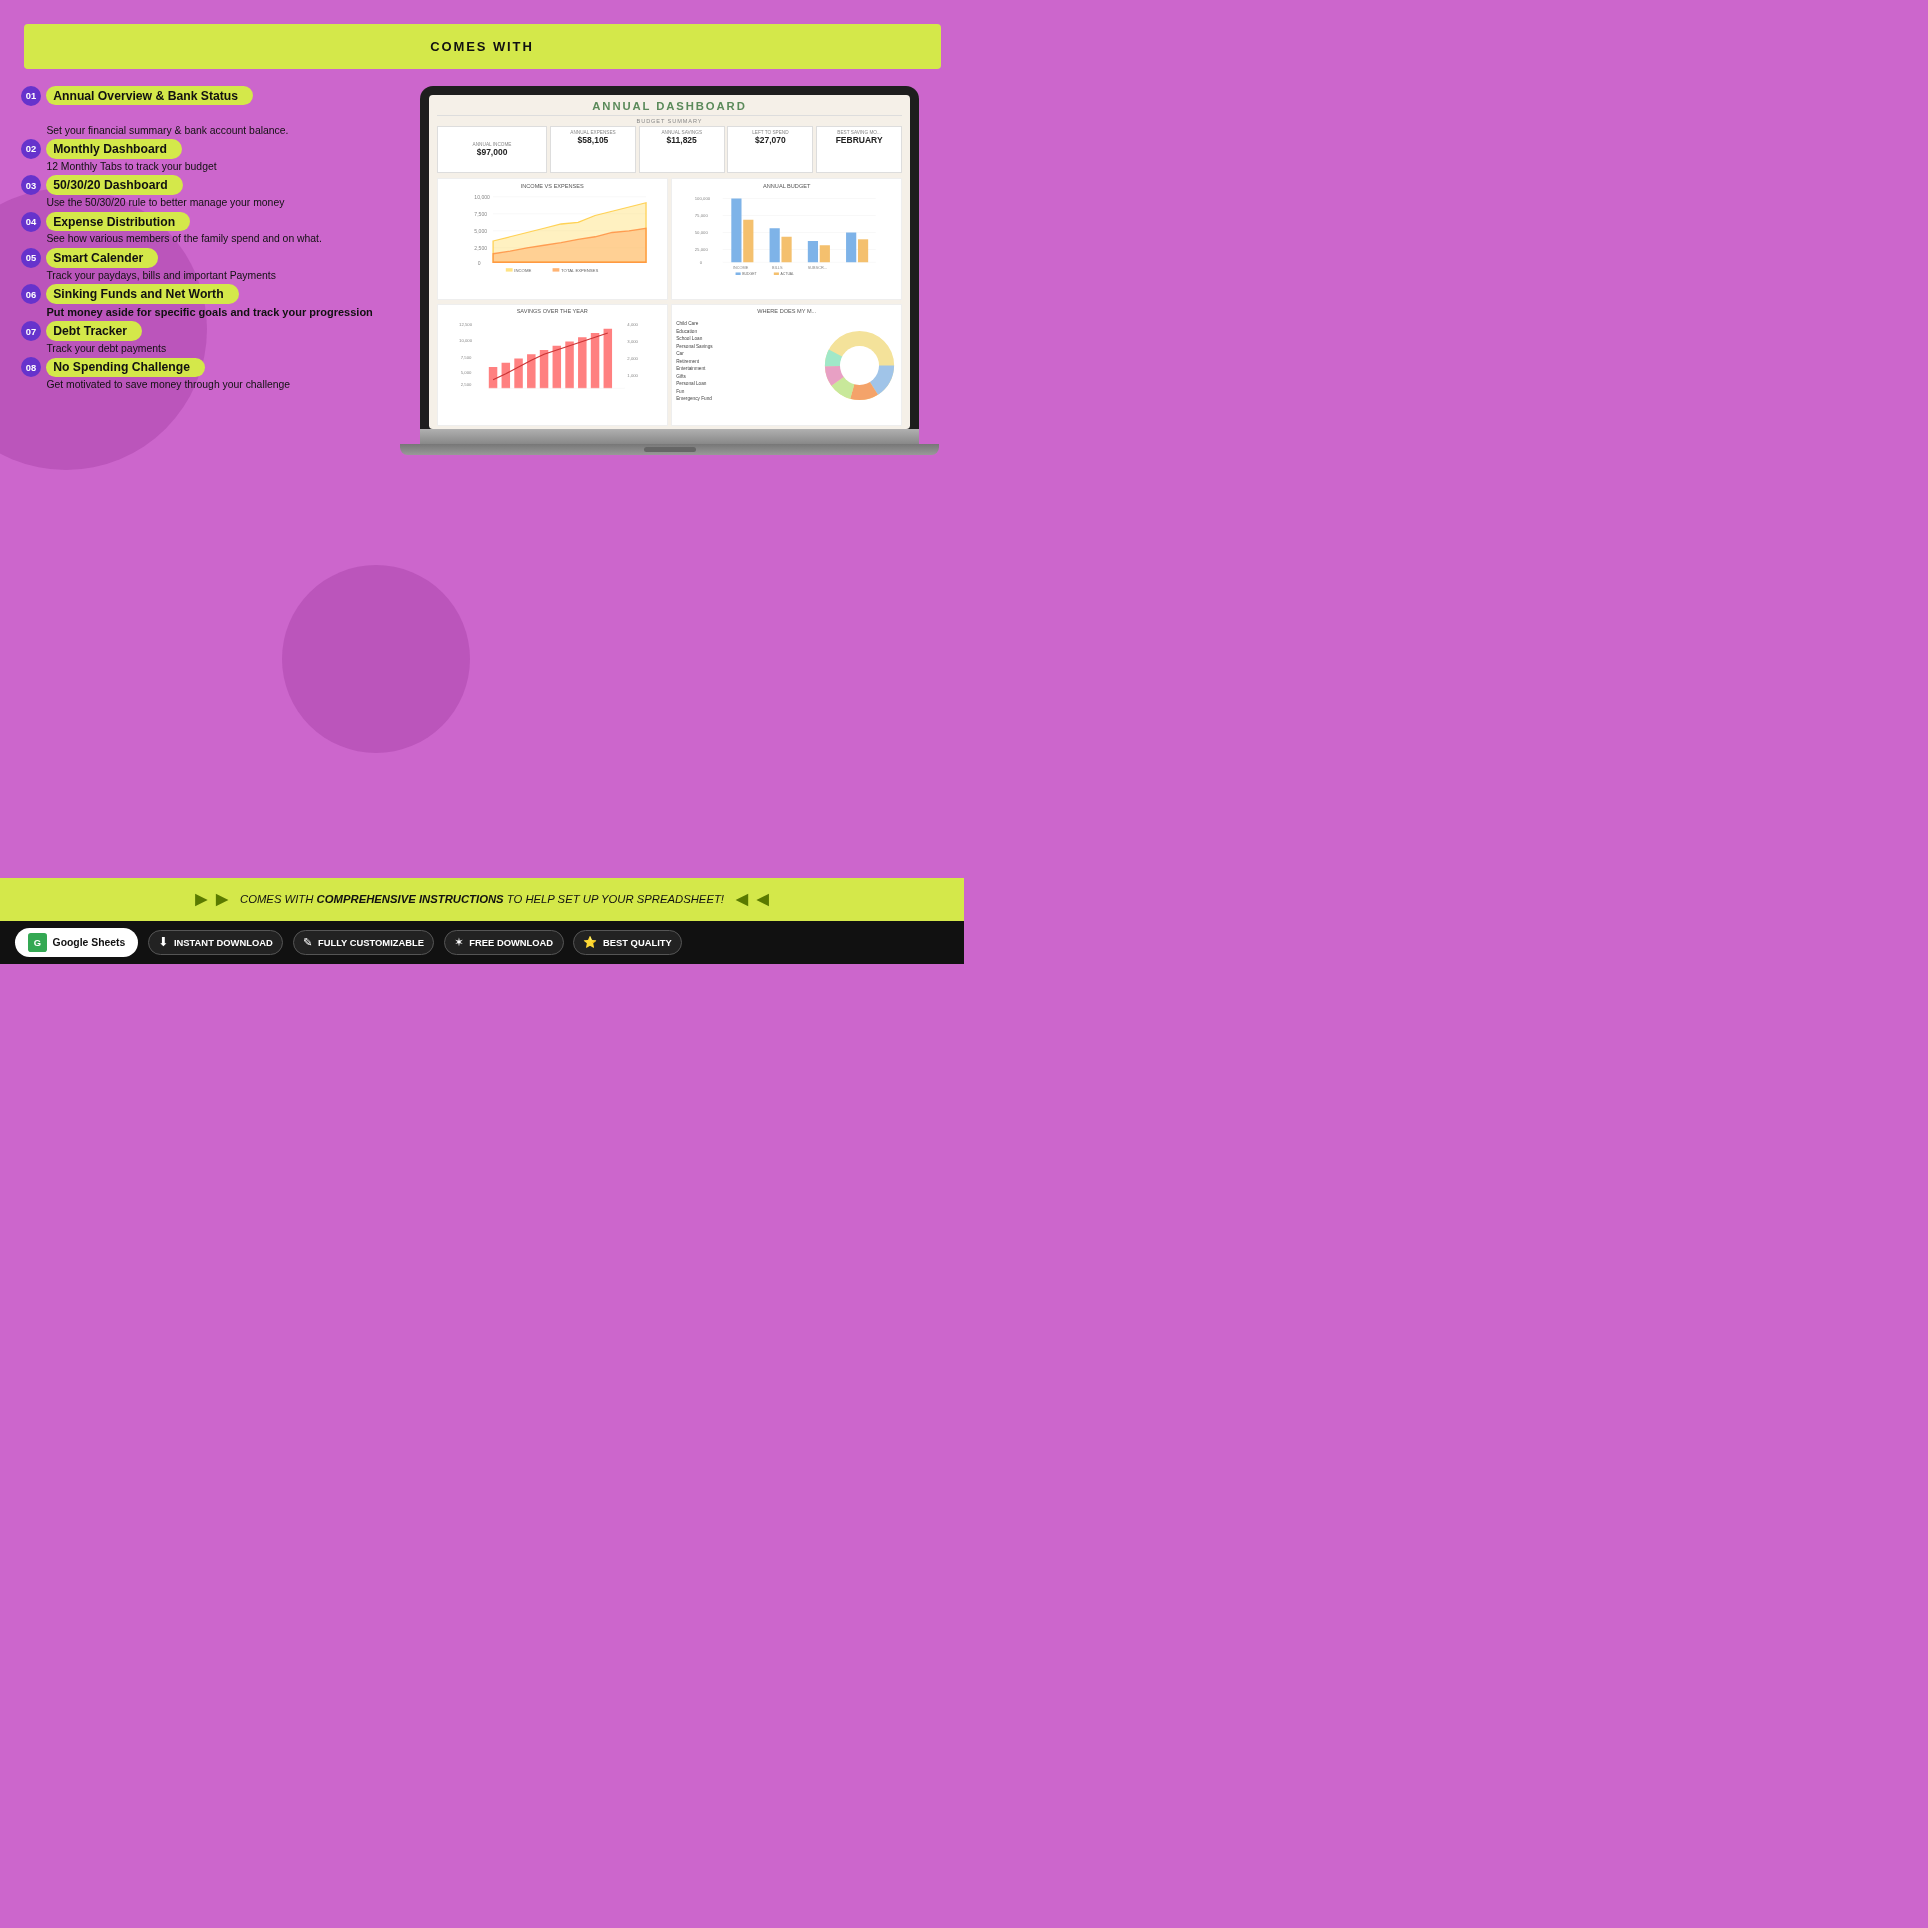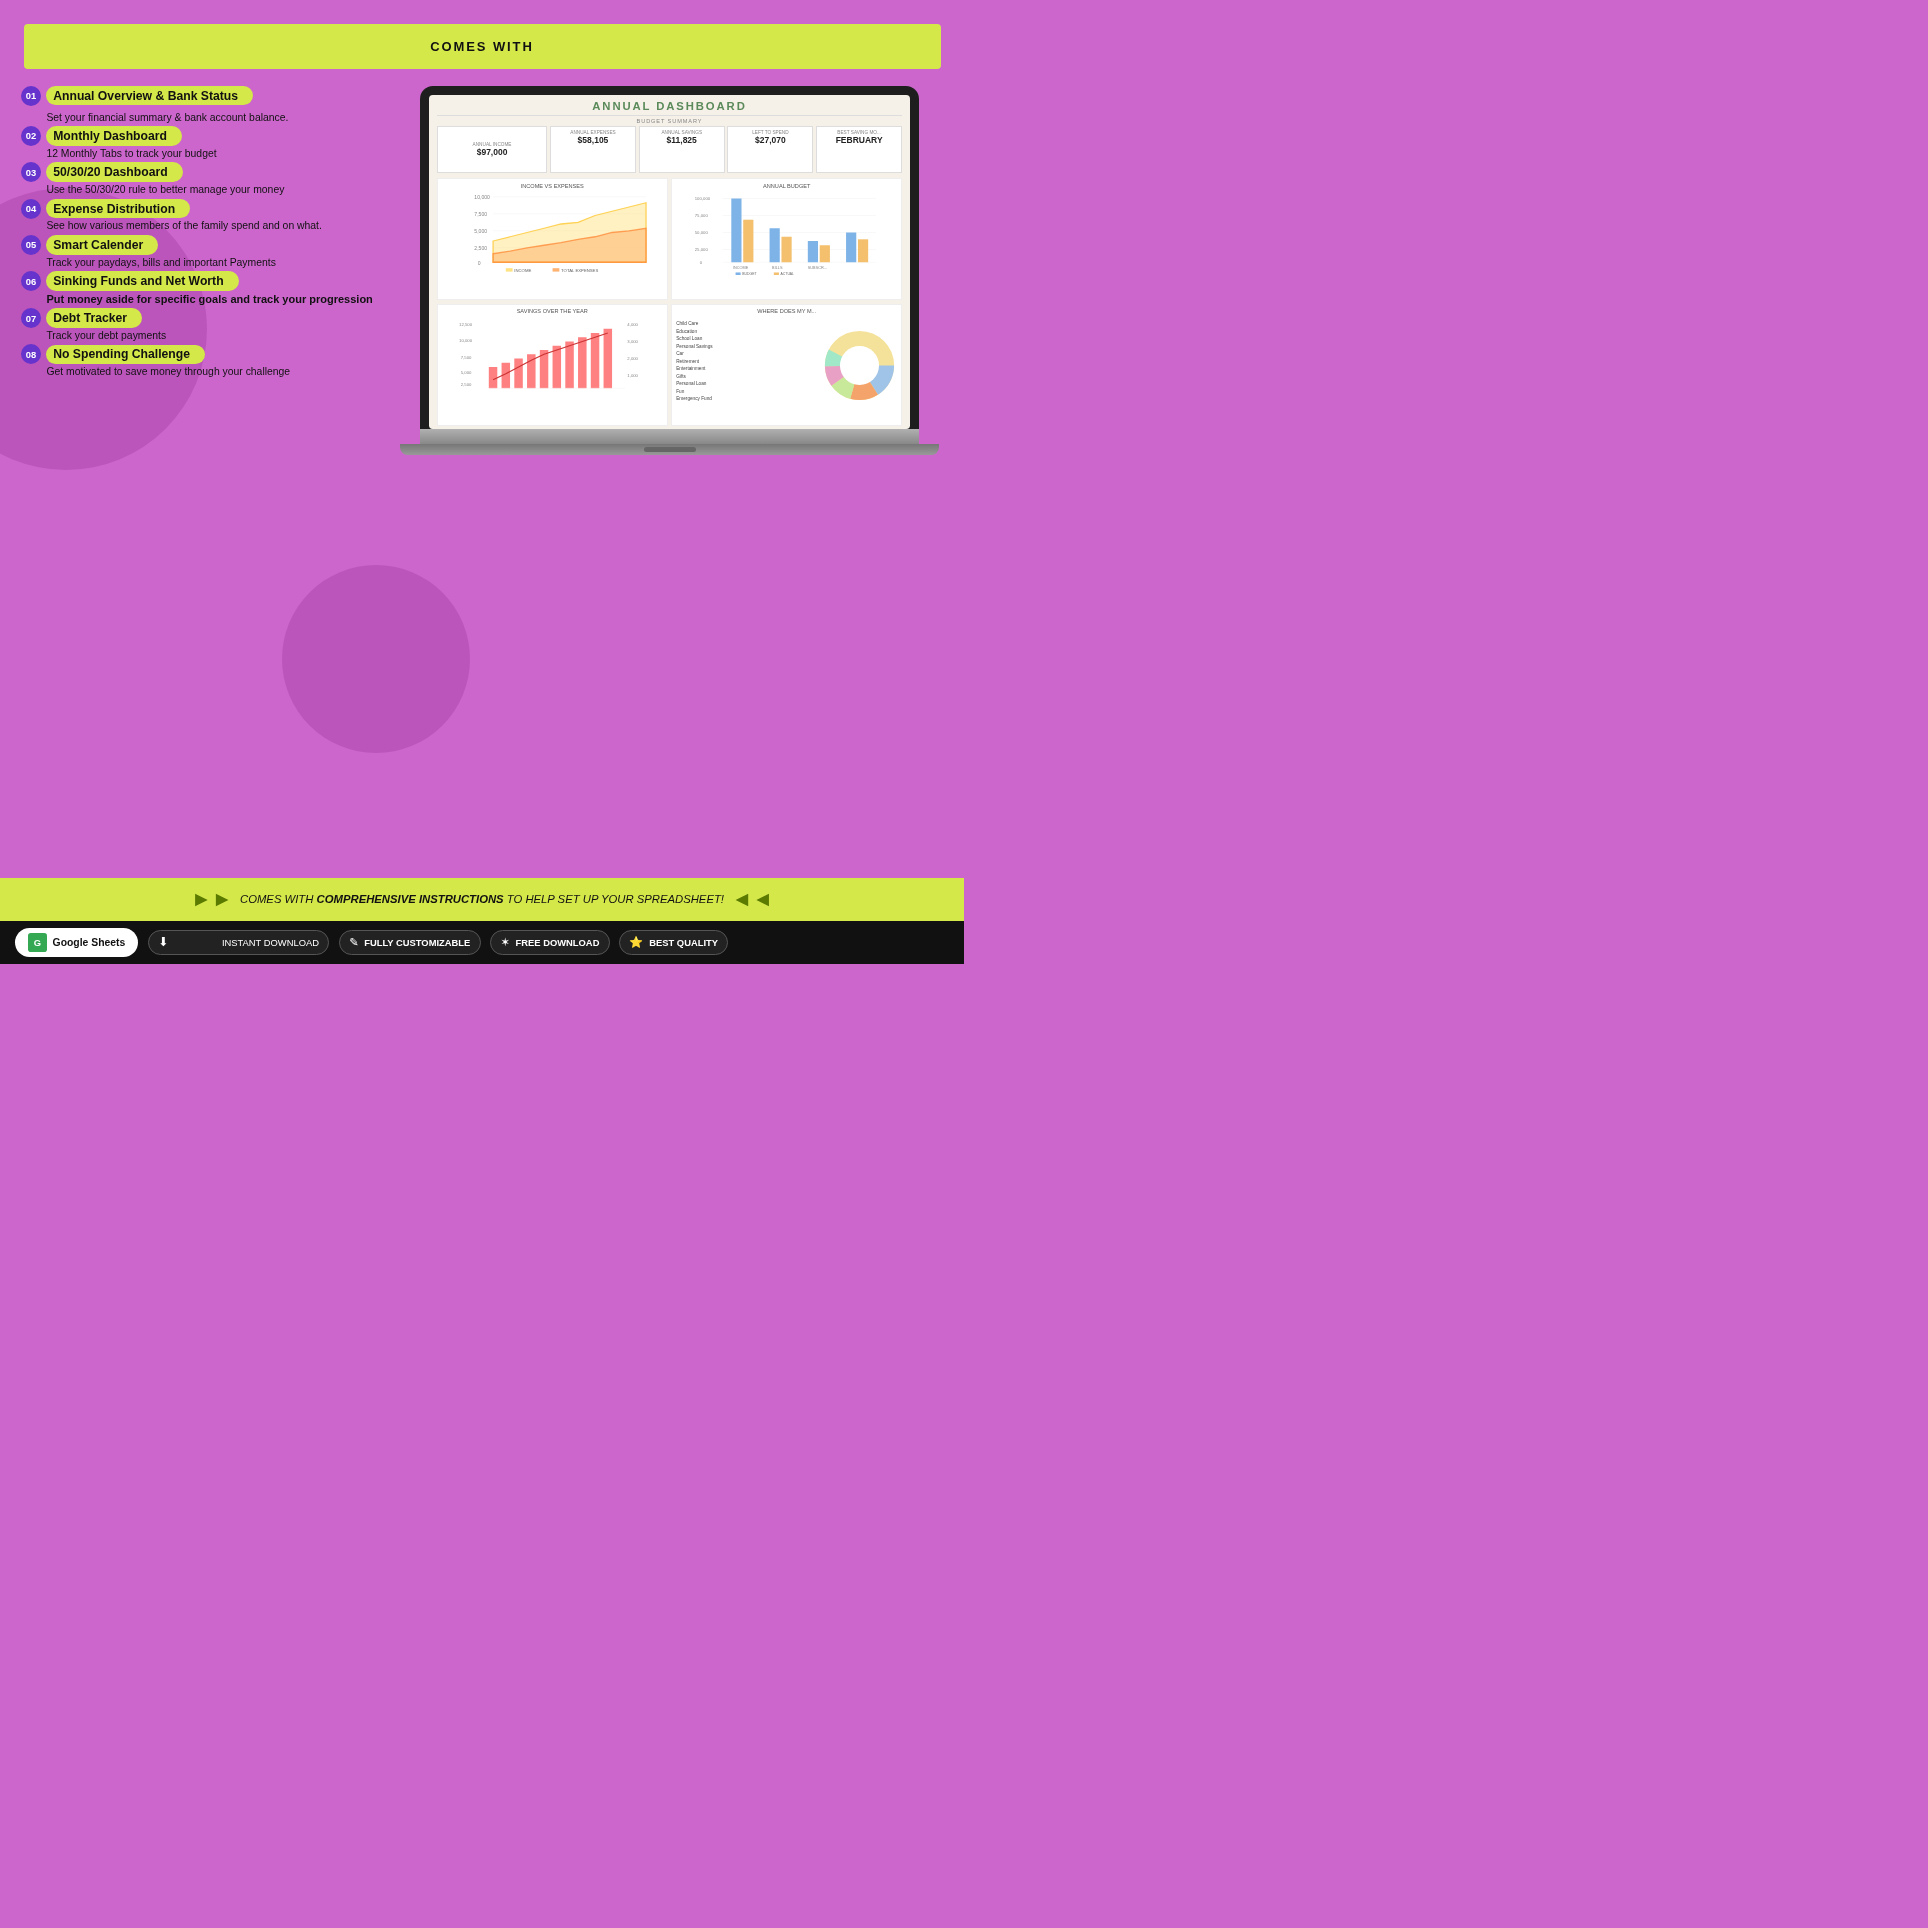--- a/index.html
+++ b/index.html
@@ -22,21 +22,21 @@
 
   <div style="background-color:#d4e84a; margin:23.5px 23.5px 0 23.5px; padding:15px 28px; border-radius:3.8px; text-align:center; position:relative; z-index:1;">
     <div style="font-size:13px; font-weight:800; color:#111; text-transform:uppercase; letter-spacing:1.9px;">COMES WITH</div>
   </div>
 
   <div style="display:flex; padding:17px 21px 0 21px; gap:17px; flex:1; position:relative; z-index:1;">
 
     <div style="width:358px; flex-shrink:0; display:flex; flex-direction:column; gap:5.6px;">
 
       <div id="feature-list-container">
-          <div style="display: flex; flex-direction: column; gap: 5px; margin-bottom: 1.9px;">
+          <div style="display: flex; flex-direction: column; gap: 18px; margin-bottom: 1.9px;">
       <div style="display:flex; align-items:center; gap:4.7px;">
         <div style="background-color:#6633cc; color:white; font-size:9.4px; font-weight:900; width:20px; height:20px; border-radius:50%; display:flex; align-items:center; justify-content:center; flex-shrink:0;">01</div>
         <div style="background-color:#d4e84a; padding:2.8px 15px 2.8px 7.5px; border-radius:11.3px; font-size:12.2px; font-weight:900; color:#111;">Annual Overview &amp; Bank Status</div>
       </div>
       <div style="font-size:10.4px; color:#111; padding-left:25.4px; line-height:1.3;">Set your financial summary &amp; bank account balance.</div>
     </div>
           <div style="display: flex; flex-direction: column; gap: 0.9px; margin-bottom: 1.9px;">
       <div style="display:flex; align-items:center; gap:4.7px;">
         <div style="background-color:#6633cc; color:white; font-size:9.4px; font-weight:900; width:20px; height:20px; border-radius:50%; display:flex; align-items:center; justify-content:center; flex-shrink:0;">02</div>
         <div style="background-color:#d4e84a; padding:2.8px 15px 2.8px 7.5px; border-radius:11.3px; font-size:12.2px; font-weight:900; color:#111;">Monthly Dashboard</div>
@@ -270,21 +270,21 @@
 
   <div style="background:#111; padding:7.5px 15px; display:flex; align-items:center; gap:9.4px; flex-wrap:wrap; position:relative; z-index:1;">
 
     <div style="display:flex; align-items:center; gap:5.6px; background:white; padding:4.7px 13px; border-radius:19px;">
       <div style="width:19px; height:19px; background:#34a853; border-radius:2.8px; display:flex; align-items:center; justify-content:center; color:white; font-size:9.4px; font-weight:900;">G</div>
       <span style="font-size:10.4px; font-weight:700; color:#111;">Google Sheets</span>
     </div>
 
     <div style="display:flex; align-items:center; gap:5.6px; background:#222; border:0.9px solid #555; padding:4.7px 9.4px; border-radius:19px; color:white;">
       <span style="font-size:12.2px;">⬇</span>
-      <span style="font-size:9.4px; font-weight:400;margin-left:48px;">INSTANT DOWNLOAD</span>
+      <span style="font-size:9.4px; font-weight:700;">INSTANT DOWNLOAD</span>
     </div>
 
     <div style="display:flex; align-items:center; gap:5.6px; background:#222; border:0.9px solid #555; padding:4.7px 9.4px; border-radius:19px; color:white;">
       <span style="font-size:11.3px;">✎</span>
       <span style="font-size:9.4px; font-weight:700;">FULLY CUSTOMIZABLE</span>
     </div>
 
     <div style="display:flex; align-items:center; gap:5.6px; background:#222; border:0.9px solid #555; padding:4.7px 9.4px; border-radius:19px; color:white;">
       <span style="font-size:11.3px;">✶</span>
       <span style="font-size:9.4px; font-weight:700;">FREE DOWNLOAD</span>

